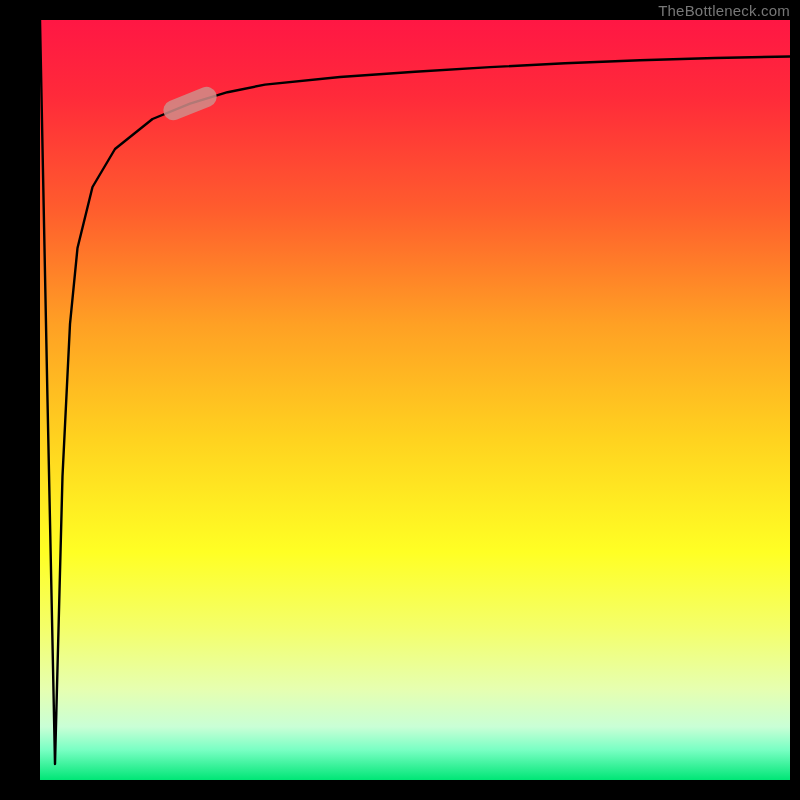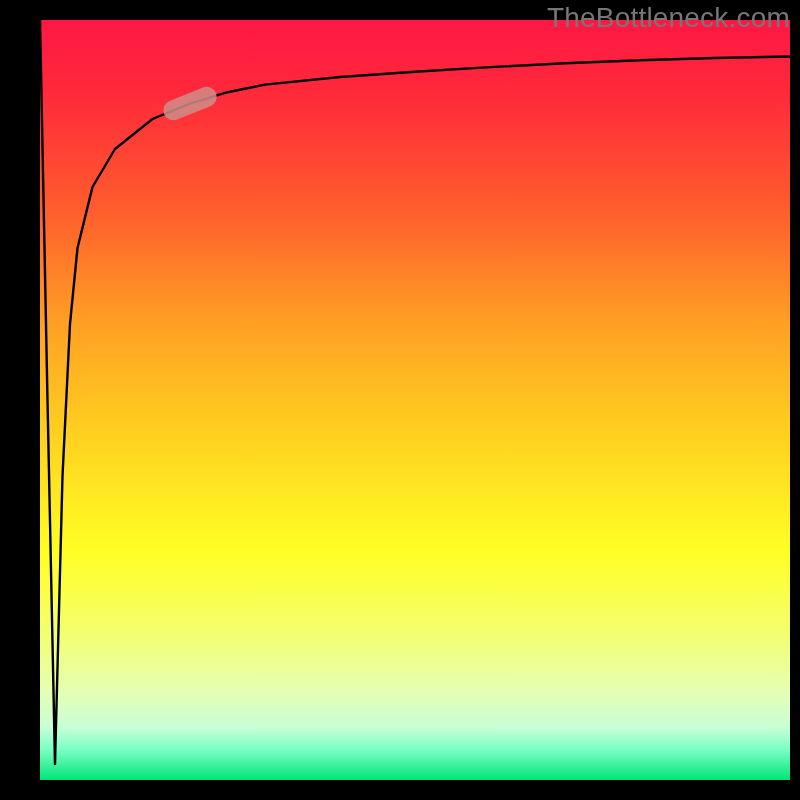--- a/index.html
+++ b/index.html
@@ -36,21 +36,21 @@
       #c9ffd6 93%,
       #7affc4 96%,
       #00e676 100%
     );
   }
   .source {
     position: absolute;
     top: 2px;
     right: 10px;
     color: #777;
-    font-size: 28px;
+    font-size: 15px;
     font-weight: 500;
     letter-spacing: 0.2px;
   }
   svg.curve {
     position: absolute;
     left: 0;
     top: 0;
     width: 100%;
     height: 100%;
   }

